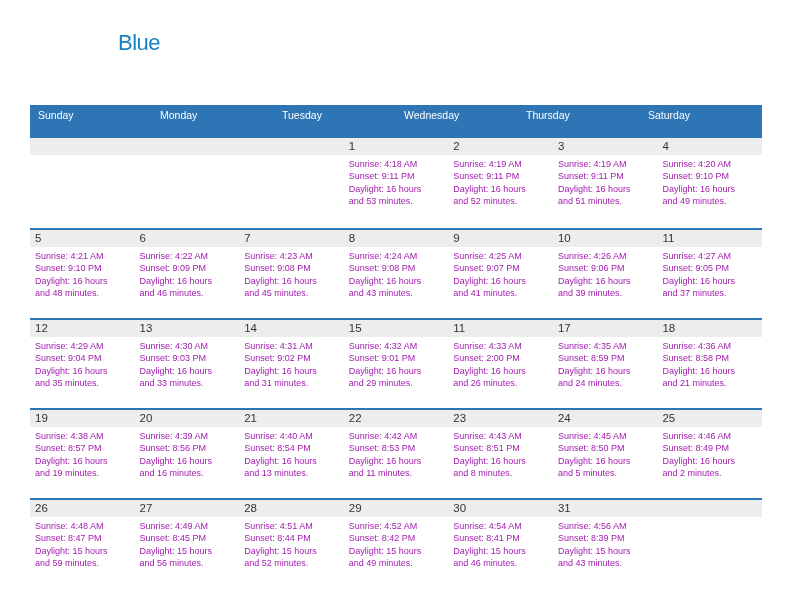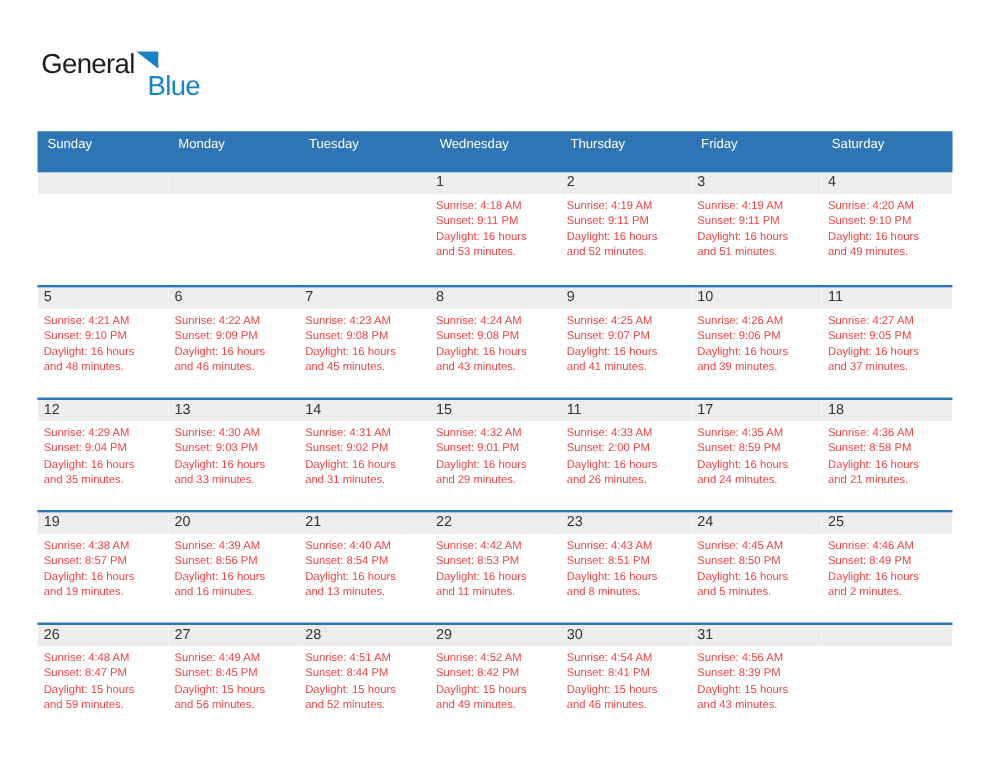--- a/index.html
+++ b/index.html
@@ -30,45 +30,40 @@
     flex:1 1 0; color:#ffffff; font-size:10.5px; line-height:20px;
     padding-left:8px; box-sizing:border-box; overflow:hidden; white-space:nowrap;
   }
   .week-row { display:flex; height:90px; box-sizing:border-box; }
   .week-row + .week-row { border-top:2px solid var(--row-border); }
   .day-cell { flex:1 1 0; display:flex; flex-direction:column; box-sizing:border-box; overflow:hidden; }
   .day-band {
     height:17px; background:var(--band-bg); color:#333333;
     font-size:11.5px; line-height:17px; padding-left:5px;
   }
-  .day-info { padding:3px 2px 0 5px; color:#ef4444; }
+  .day-info { padding:3px 2px 0 5px; color:#a21caf; }
   .info-line { font-size:9px; line-height:12.4px; white-space:nowrap; }
 </style>
 </head>
 <body>
 
 <div class="page" style="--accent: #1683C5; --header-bg: #2E75B6; --row-border: #2E75B6; --band-bg: #EDEDED;">
 
   <div class="logo">
-    <div class="logo-top">
-      <span class="logo-general">General</span>
-      <span class="logo-triangle"></span>
-    </div>
     <div class="logo-blue">Blue</div>
   </div>
 
 
   <div class="calendar">
     <div class="weekday-header">
         <div class="wd-cell">Sunday</div>
         <div class="wd-cell">Monday</div>
         <div class="wd-cell">Tuesday</div>
         <div class="wd-cell">Wednesday</div>
         <div class="wd-cell">Thursday</div>
-        <div class="wd-cell">Friday</div>
         <div class="wd-cell">Saturday</div>
       </div>
     <div>
         <div class="week-row">
           <div class="day-cell">
             <div class="day-band"></div>
           </div>
           <div class="day-cell">
             <div class="day-band"></div>
           </div>

